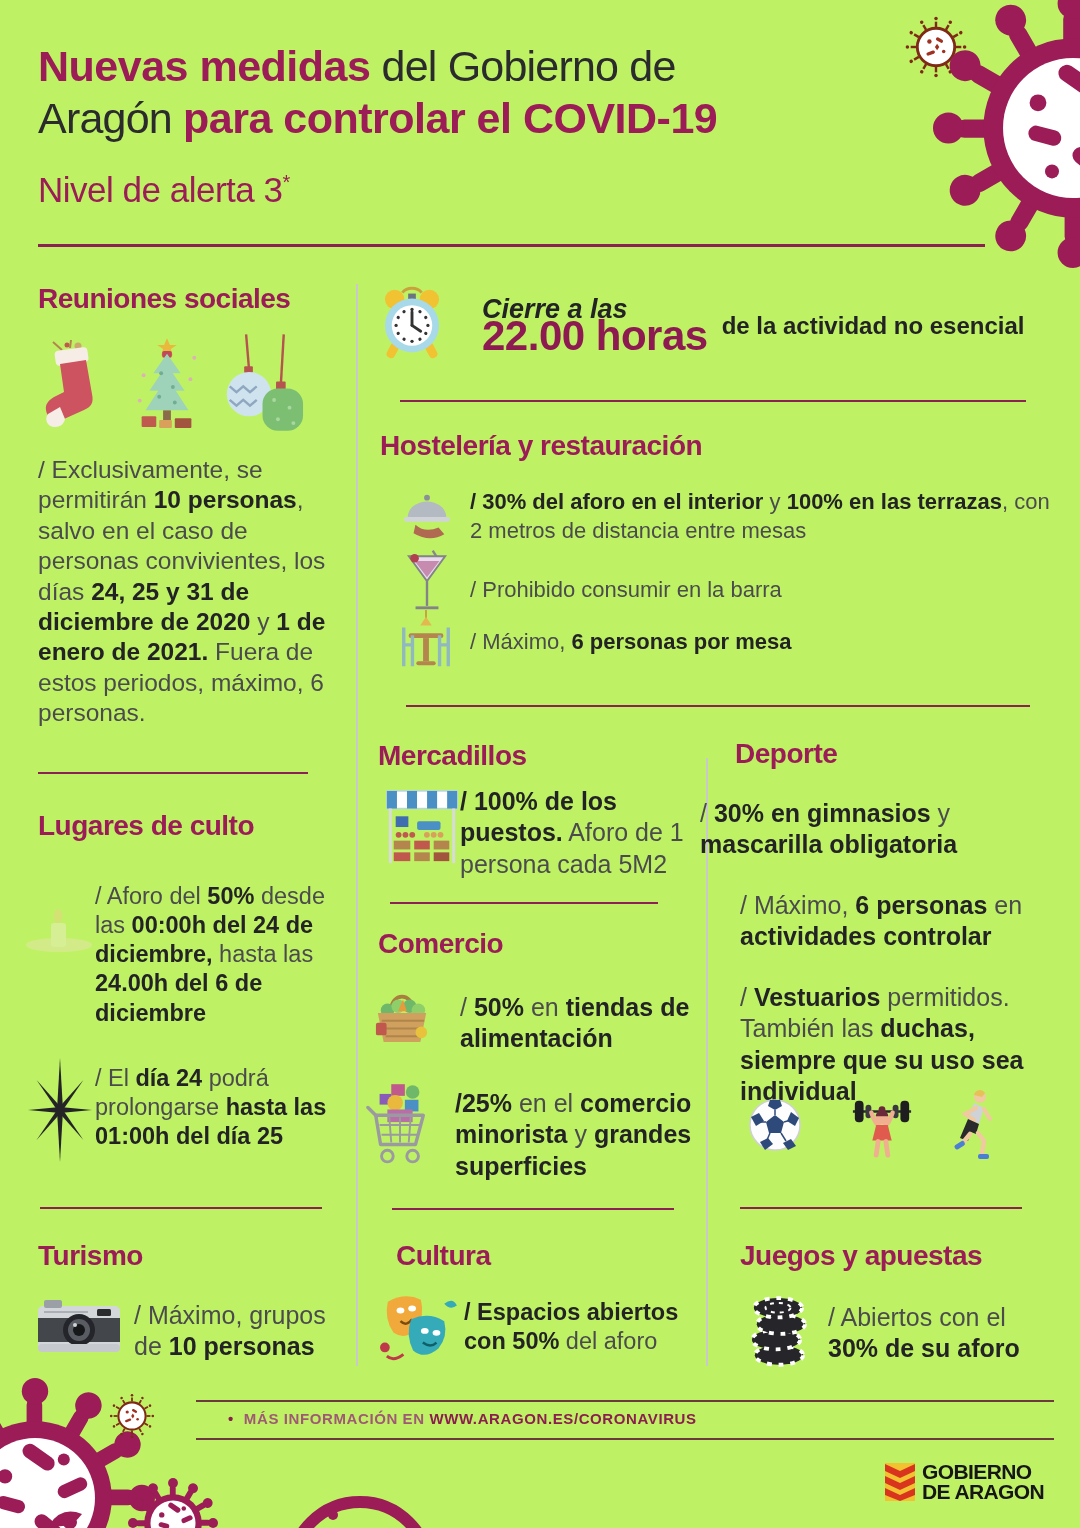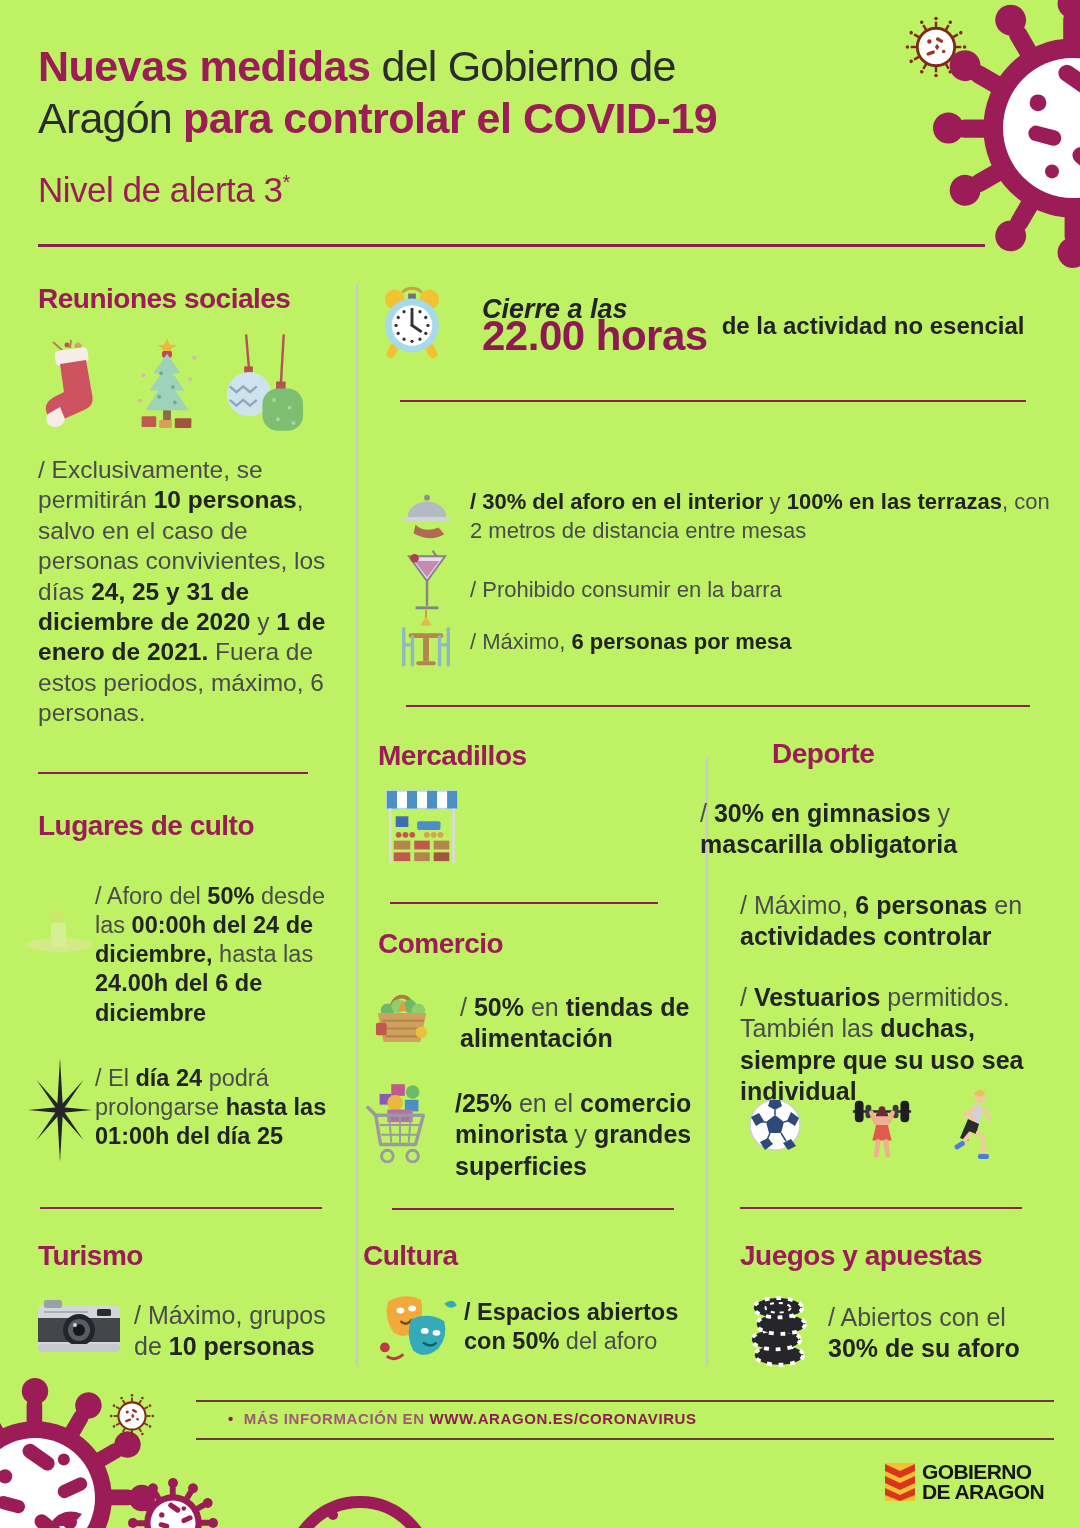--- a/index.html
+++ b/index.html
@@ -266,20 +266,21 @@
       <line x1="35" y1="45" x2="44" y2="51" stroke="#333" stroke-width="3" stroke-linecap="round"></line>
     </svg>
   </span>
   <div class="abs closure-prefix" style="left:482px;top:294px;font-style:italic;">Cierre a las</div>
   <div class="abs closure-row" style="left:482px;top:312px;">
     <span class="closure-time">22.00 horas</span>
     <span class="closure-suffix">de la actividad no esencial</span>
   </div>
   <div class="abs rule" style="left:400px;top:400px;width:626px;height:2px;"></div>
 
+  <div class="abs h2" style="left:380px;top:430px;">Hostelería y restauración</div>
 
   <span class="abs" style="left:402px;top:488px;">
     <svg width="50" height="56" viewBox="0 0 52 58">
       <circle cx="26" cy="10" r="3" fill="#8a9098"></circle>
       <path d="M6 30 a20 16 0 0 1 40 0 z" fill="#b4bac2"></path>
       <rect x="2" y="30" width="48" height="5" rx="2.5" fill="#d0d4d8"></rect>
       <path d="M14 38 q10 9 24 3 l6 7 q-15 9 -32 -1 z" fill="#b06a52"></path>
     </svg>
   </span>
   <div class="abs host-item rich" style="left:470px;top:488px;width:592px;"><b>/ 30% del aforo en el interior</b><span> y </span><b>100% en las terrazas</b><span>, con 2 metros de distancia entre mesas</span></div>
@@ -334,20 +335,21 @@
           <circle cx="58" cy="47" r="3"></circle>
         </g>
       <rect x="10" y="53" width="17" height="9" fill="#b5854e"></rect>
       <rect x="31" y="53" width="16" height="9" fill="#c0584e"></rect>
       <rect x="51" y="53" width="16" height="9" fill="#b5854e"></rect>
       <rect x="10" y="65" width="17" height="9" fill="#c0584e"></rect>
       <rect x="31" y="65" width="16" height="9" fill="#b5854e"></rect>
       <rect x="51" y="65" width="16" height="9" fill="#a2543e"></rect>
     </svg>
   </span>
+  <div class="abs item rich" style="left:460px;top:786px;width:256px;"><b>/ 100% de los puestos.</b><span> Aforo de 1 persona cada 5M2</span></div>
 
   <div class="abs rule" style="left:390px;top:902px;width:268px;height:2px;"></div>
 
   <div class="abs h2" style="left:378px;top:928px;">Comercio</div>
   <span class="abs" style="left:374px;top:984px;">
     <svg width="56" height="64" viewBox="0 0 58 66">
       <path d="M18 26 a11 13 0 0 1 22 0" fill="none" stroke="#a87f3e" stroke-width="4"></path>
       <circle cx="14" cy="27" r="7" fill="#6fb86a"></circle>
       <circle cx="25" cy="23" r="7" fill="#8fcf6a"></circle>
       <circle cx="37" cy="23" r="7" fill="#6fb86a"></circle>
@@ -372,21 +374,21 @@
       <path d="M2 26 l9 9" stroke="#9a9aa0" stroke-width="3.5" stroke-linecap="round"></path>
       <path d="M10 34 l5 30 h36 l8 -30 z" fill="none" stroke="#9a9aa0" stroke-width="3.5" stroke-linejoin="round"></path>
       <path d="M14 44 h42 M16 54 h38" stroke="#9a9aa0" stroke-width="2"></path>
       <path d="M24 36 l2 26 M35 36 v26 M46 36 l-2 26" stroke="#9a9aa0" stroke-width="2"></path>
       <circle cx="22" cy="76" r="6" fill="none" stroke="#9a9aa0" stroke-width="3"></circle>
       <circle cx="48" cy="76" r="6" fill="none" stroke="#9a9aa0" stroke-width="3"></circle>
     </svg>
   </span>
   <div class="abs item rich" style="left:455px;top:1088px;width:252px;"><b>/</b><b>25%</b><span> en el </span><b>comercio minorista</b><span> y </span><b>grandes superficies</b></div>
 
-  <div class="abs h2" style="left:735px;top:738px;margin-left:37px;">Deporte</div>
+  <div class="abs h2" style="left:735px;top:738px;">Deporte</div>
   <div class="abs item rich" style="left:700px;top:798px;width:296px;"><span>/ </span><b>30% en gimnasios</b><span> y </span><b>mascarilla obligatoria</b></div>
   <div class="abs item rich" style="left:740px;top:890px;width:296px;"><span>/ Máximo, </span><b>6 personas</b><span> en </span><b>actividades controlar</b></div>
   <div class="abs item rich" style="left:740px;top:982px;width:306px;"><span>/ </span><b>Vestuarios</b><span> permitidos. También las </span><b>duchas, siempre que su uso sea individual</b></div>
 
   <span class="abs" style="left:748px;top:1098px;">
     <svg width="54" height="54" viewBox="0 0 54 54">
       <circle cx="27" cy="27" r="25" fill="#fdfdfd" stroke="#d0d0d4" stroke-width="1.5"></circle>
       <g fill="#2e4a7a">
         <polygon points="27,17 36,24 33,35 21,35 18,24"></polygon>
         <polygon points="22,2 32,2 34,8 27,12 20,8"></polygon>
@@ -428,21 +430,21 @@
       <path d="M24 31 l11 5 -3 10 -5 -2 -3 9 -8 -3 z" fill="#2a2a2c"></path>
       <path d="M26 46 l-9 11 M34 45 l6 8 -2 13" stroke="#f0c9a0" stroke-width="4.5" fill="none" stroke-linecap="round"></path>
       <rect x="10" y="55" width="11" height="5" rx="2" fill="#4a7fd4" transform="rotate(-32 15 57)"></rect>
       <rect x="34" y="66" width="11" height="5" rx="2" fill="#4a7fd4"></rect>
     </svg>
   </span>
 
   <div class="abs rule" style="left:392px;top:1208px;width:282px;height:2px;"></div>
   <div class="abs rule" style="left:740px;top:1207px;width:282px;height:2px;"></div>
 
-  <div class="abs h2" style="left:363px;top:1240px;text-align:center;">Cultura</div>
+  <div class="abs h2" style="left:396px;top:1240px;text-align:center;">Cultura</div>
   <span class="abs" style="left:376px;top:1292px;">
     <svg width="82" height="72" viewBox="0 0 84 74">
       <circle cx="9" cy="57" r="5" fill="#c0394a"></circle>
       <path d="M70 12 q9 -7 13 2 q-7 5 -13 -2" fill="#35aab8"></path>
       <path d="M12 10 Q30 0 46 8 Q50 24 42 38 Q30 50 18 42 Q8 28 12 10 Z" fill="#f2a93b"></path>
       <ellipse cx="25" cy="19" rx="4" ry="3" fill="#fff"></ellipse>
       <ellipse cx="37" cy="17" rx="4" ry="3" fill="#fff"></ellipse>
       <path d="M25 30 q6 6 12 -2" stroke="#7a4a10" stroke-width="2.5" fill="none"></path>
       <path d="M36 28 Q54 20 70 30 Q74 46 64 58 Q50 70 38 60 Q30 44 36 28 Z" fill="#35aab8"></path>
       <ellipse cx="50" cy="40" rx="4" ry="3" fill="#fff"></ellipse>

